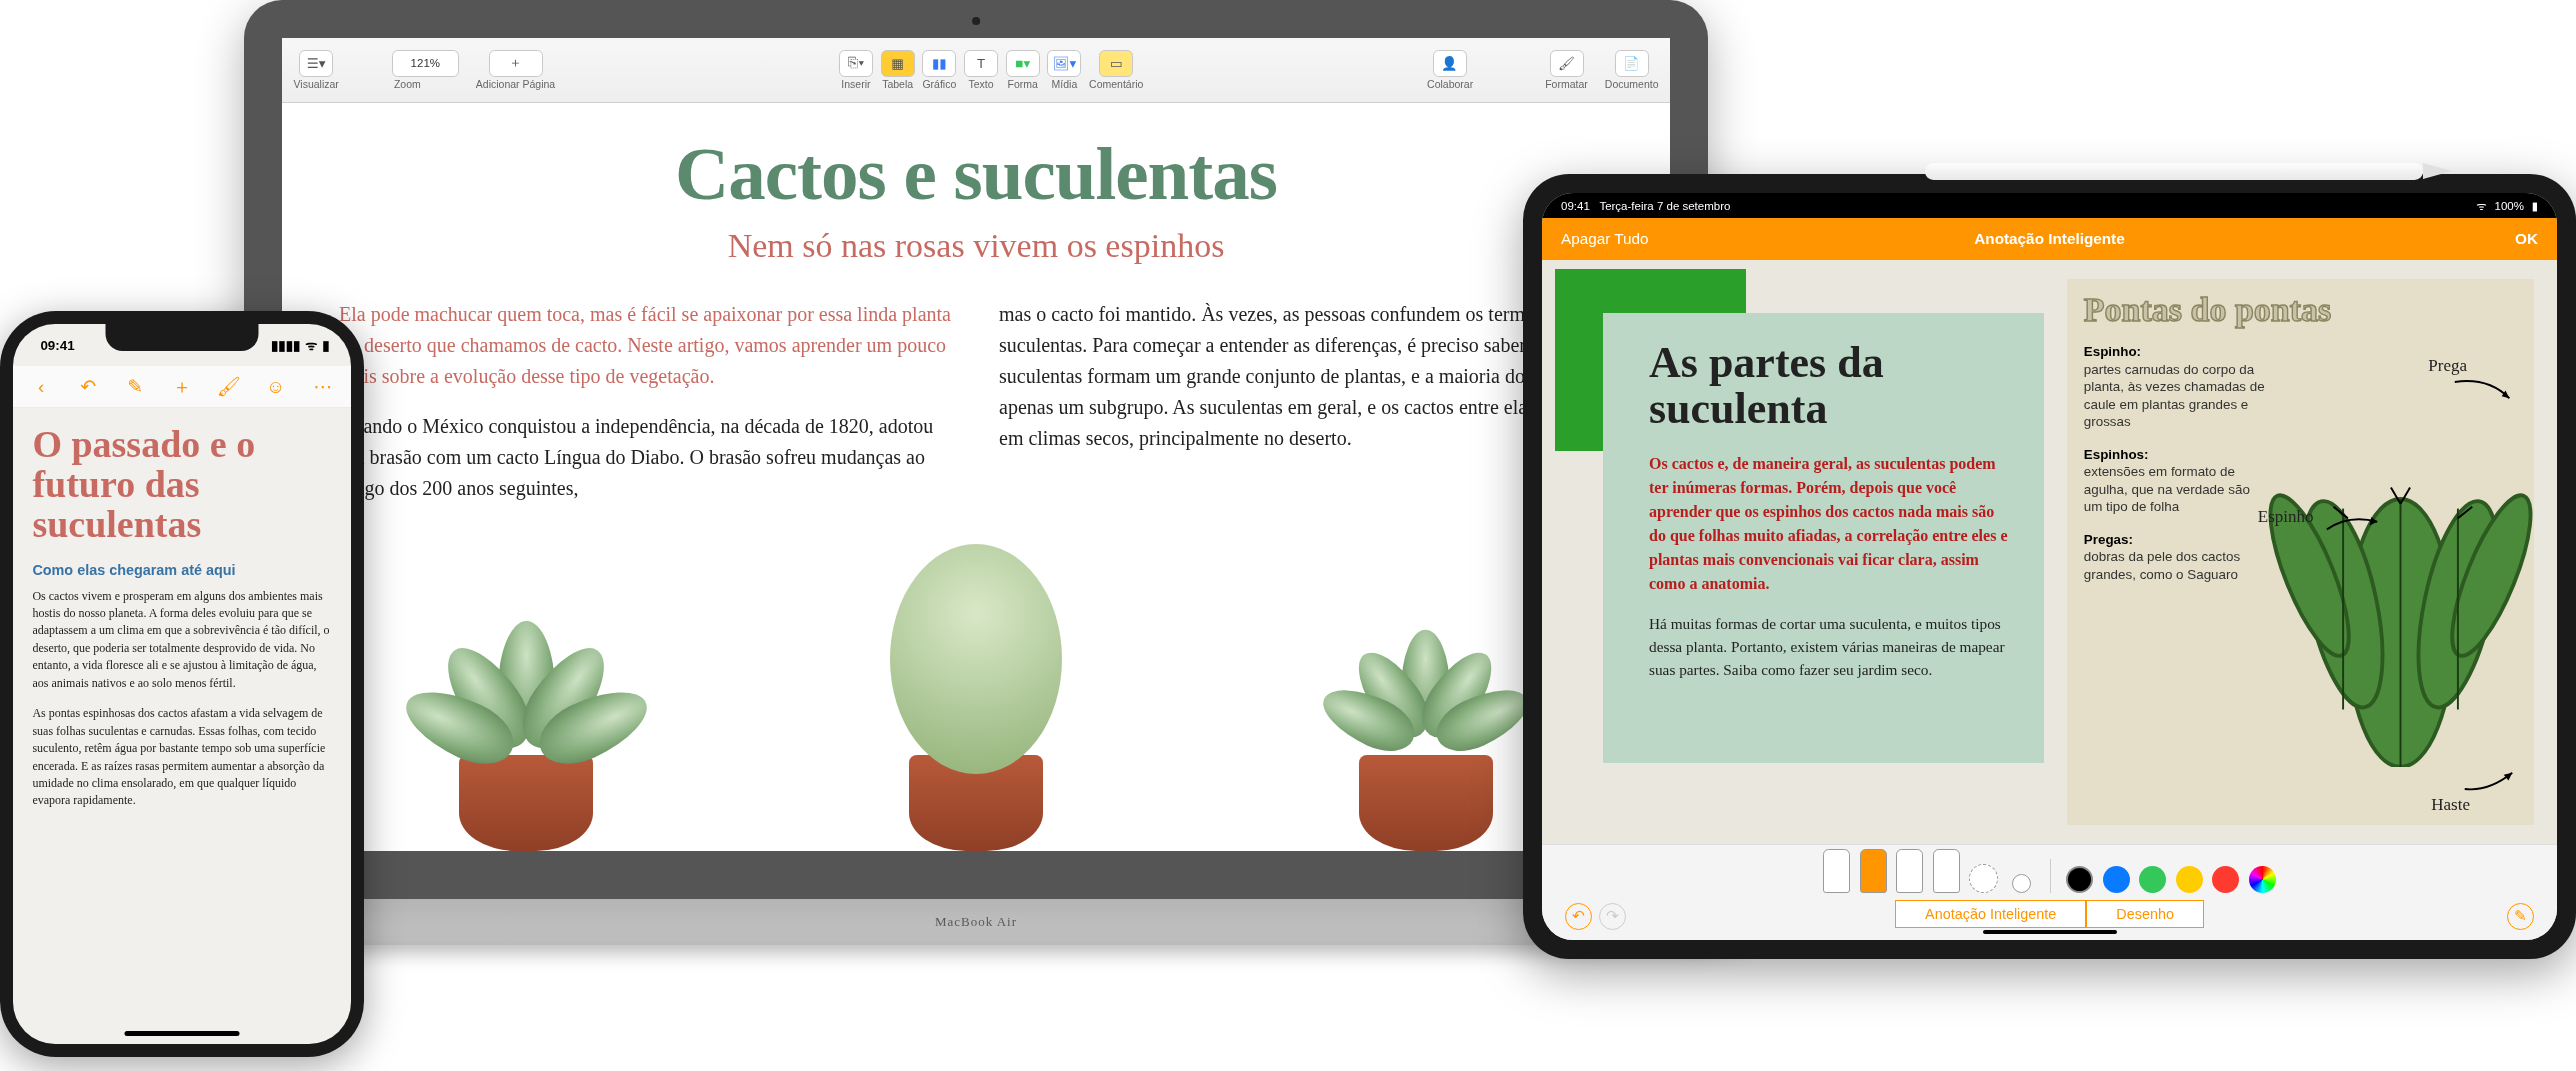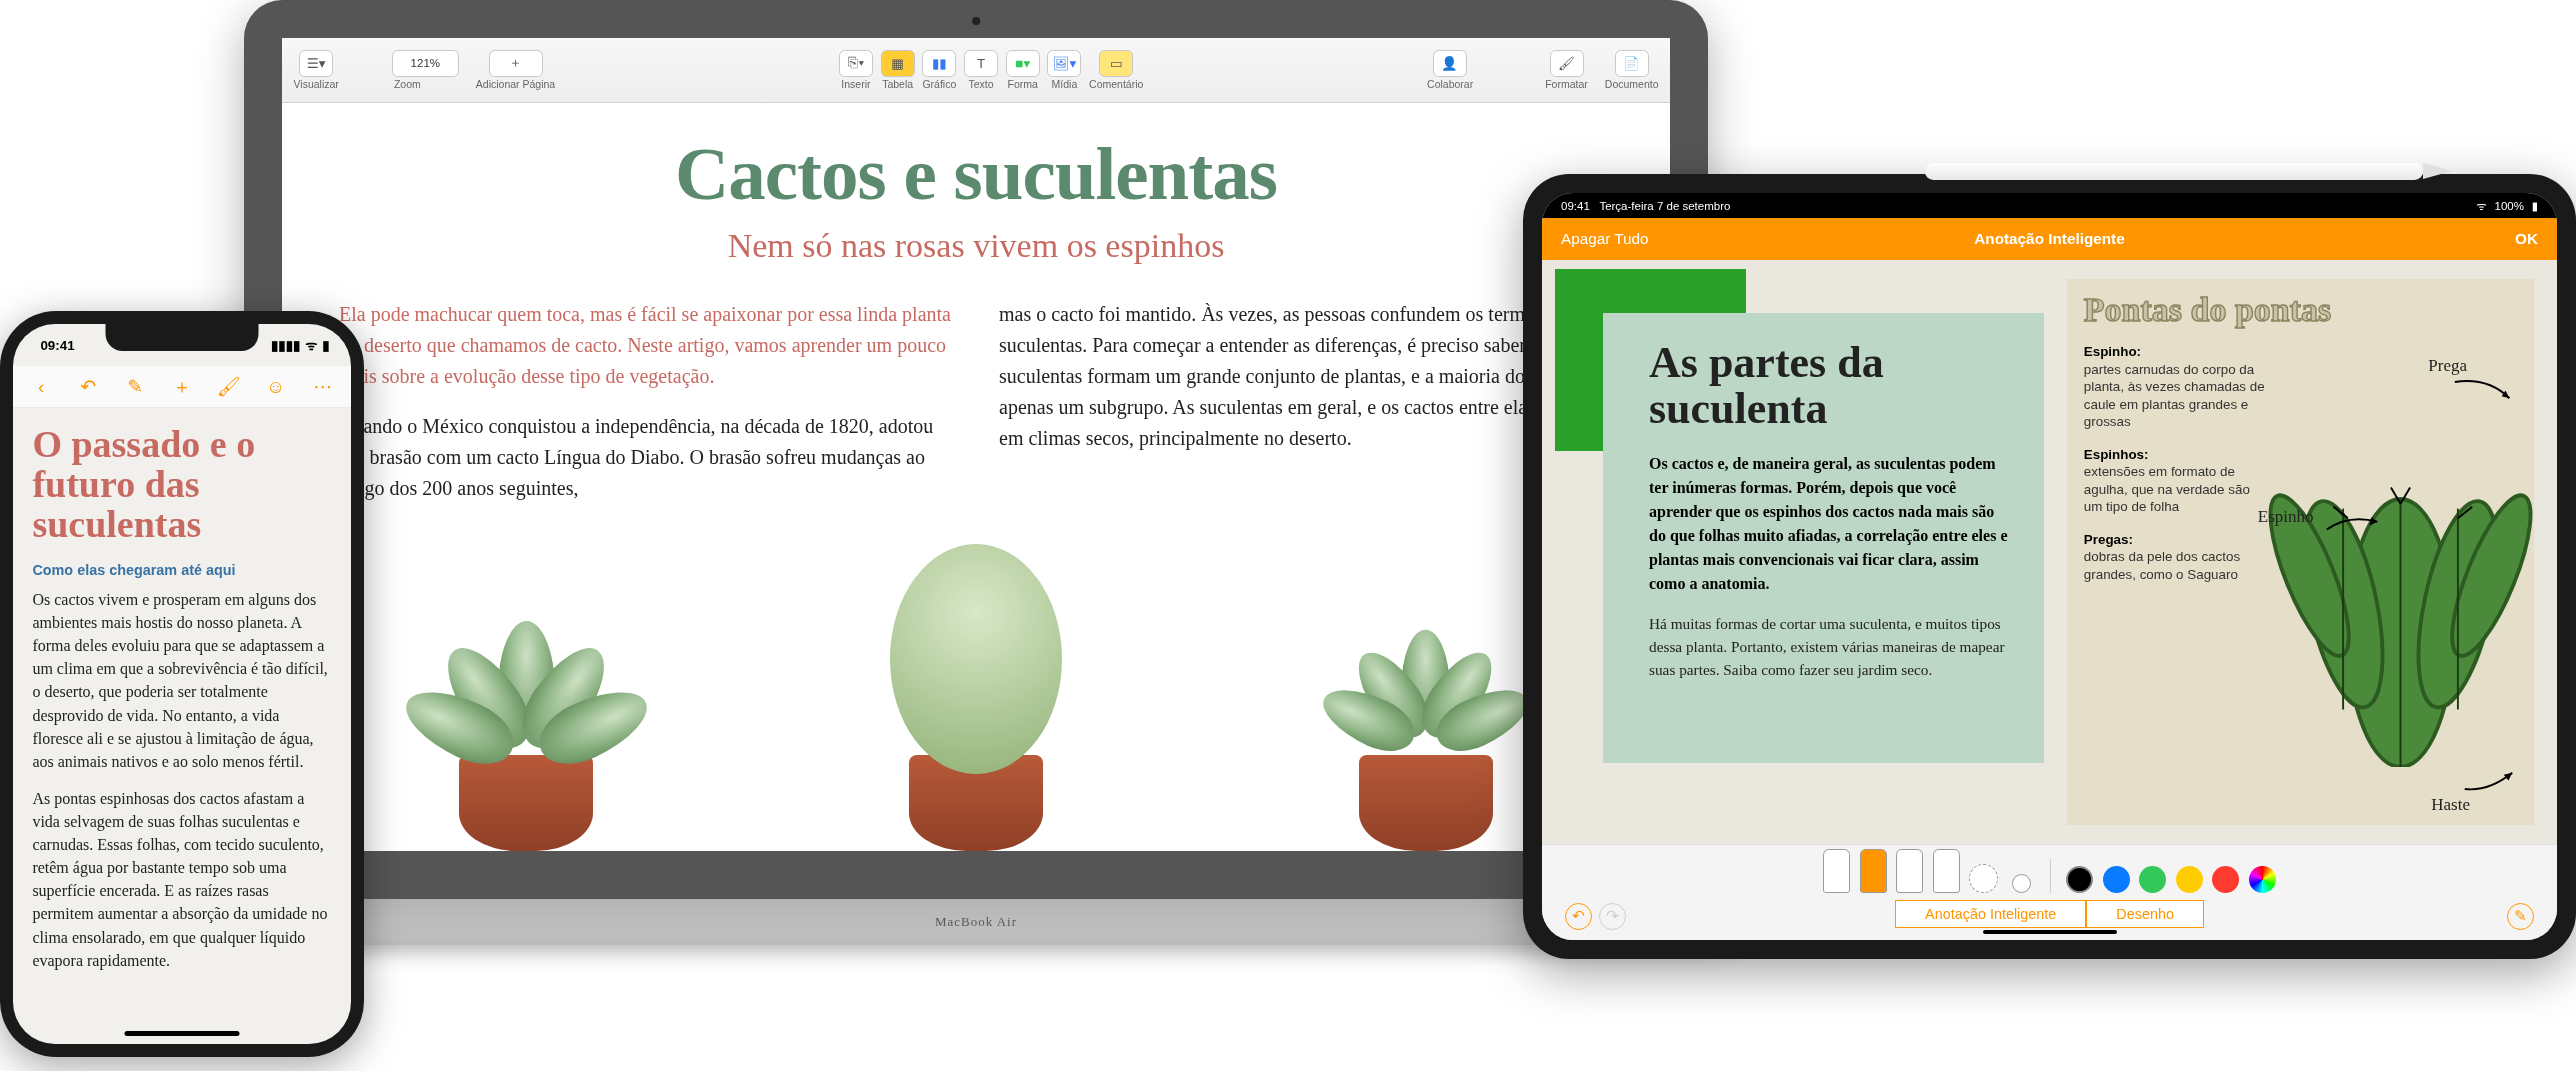--- a/index.html
+++ b/index.html
@@ -74,21 +74,21 @@
     margin-bottom: 17px;
   }
   .iphone-subhead {
     color: #3973a6;
     font-weight: 700;
     font-size: 14.4px;
     margin-bottom: 9.6px;
   }
   .iphone-body {
     font-family: Georgia, serif;
-    font-size: 16px;
+    font-size: 12px;
     line-height: 1.45;
     color: #222;
   }
   .iphone-body p { margin-bottom: 13.4px; }
   .iphone-home { position:absolute; bottom:7.7px; left:50%; transform:translateX(-50%); width:115px; height:4.8px; border-radius:2.9px; background:#000; }
 
   
   .macbook {
     position: absolute;
     left: 244px;
@@ -307,21 +307,21 @@
     font-family:"Rockwell",Georgia,serif;
     font-weight:800;
     font-size:44px;
     line-height:1.05;
     color:#222;
     margin-bottom:20px;
   }
   .ipad-intro {
     font-family: Georgia, serif;
     font-weight:700;
-    color:#000000;
+    color:#b91c1c;
     font-size:16px;
     line-height:1.5;
     margin-bottom:17px;
   }
   .ipad-body {
     font-family: Georgia, serif;
     font-size:15.3px;
     line-height:1.5;
     color:#222;
   }

